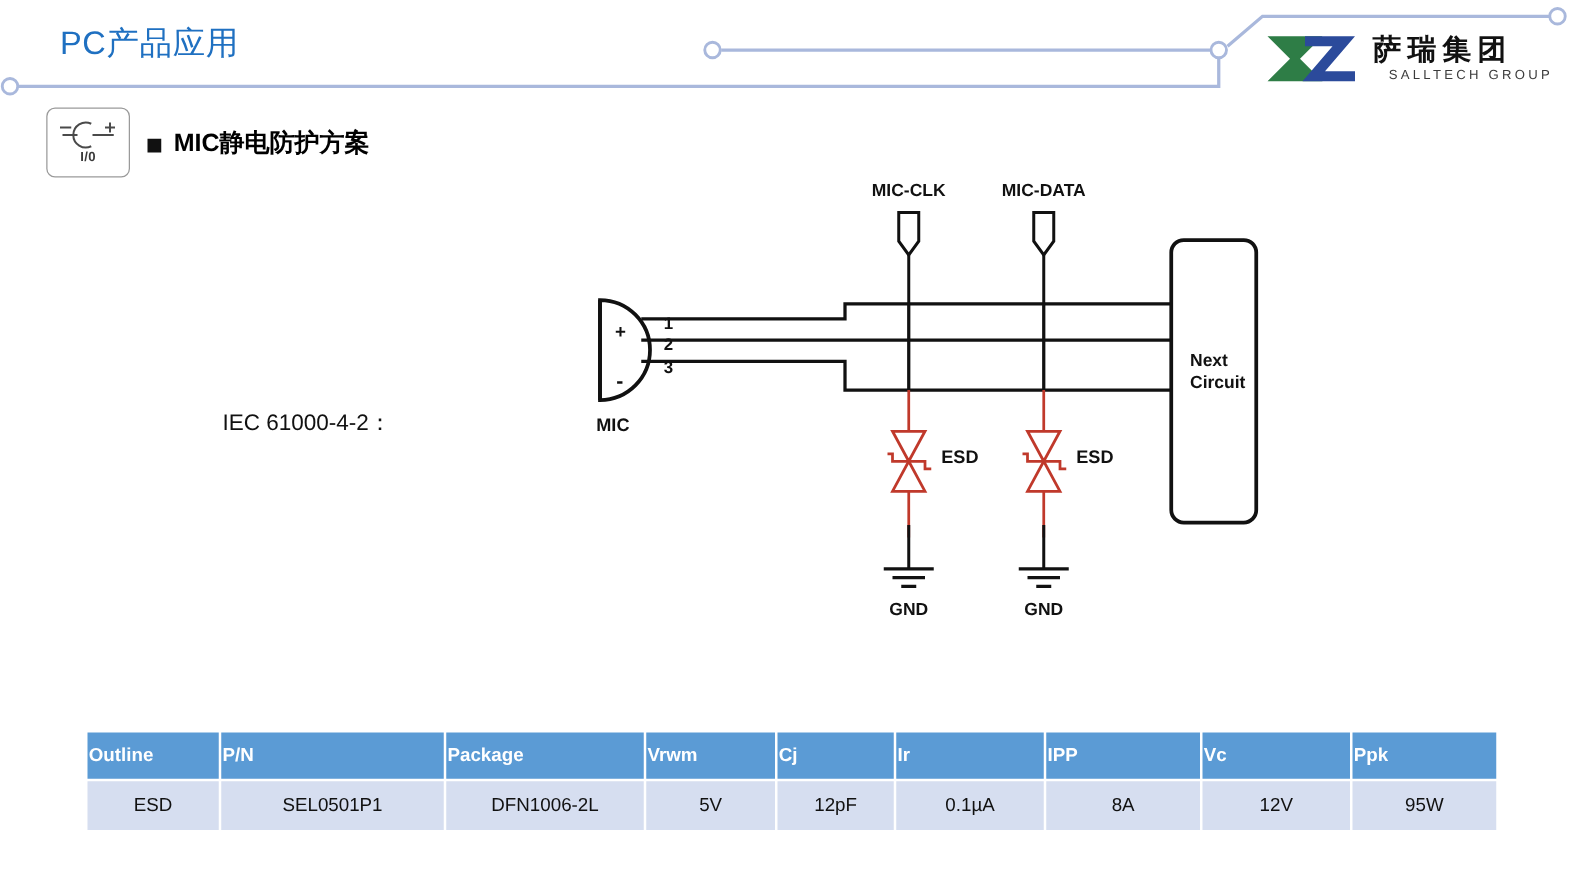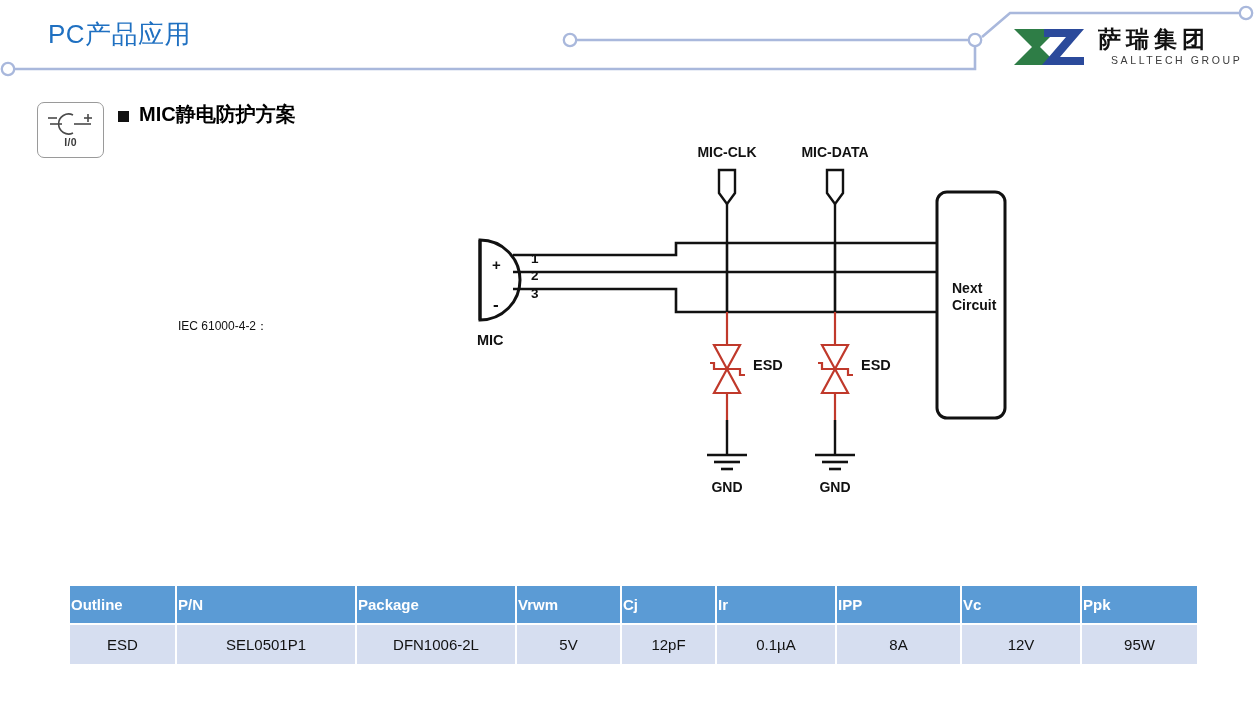--- a/index.html
+++ b/index.html
@@ -21,43 +21,42 @@
     letter-spacing:.5px;
     white-space:nowrap;
   }
   #header-deco{left:0;top:0;width:1256px;height:80px;pointer-events:none;}
 
   
   #io-icon-box{
     left:37px;top:86px;width:65px;height:54px;
     border:1.6px solid #9a9a9a;border-radius:7px;
     background:#fff;
-    margin-top:16px;
   }
   #io-icon-svg{left:0;top:0;width:65px;height:54px;}
   #io-icon-label{
     left:0;top:33px;width:65px;text-align:center;
     font-size:10.5px;font-weight:bold;color:#3a3a3a;
     letter-spacing:.3px;
   }
 
   
   #section-bullet{
     left:118px;top:111px;width:11px;height:11px;background:#111;
   }
   #section-title{
     left:139px;top:101px;
     font-size:20px;font-weight:bold;color:#000000;
     white-space:nowrap;
   }
 
   
   #iec-note{
-    left:178px;top:314px;
-    font-size:12px;color:#111;line-height:25px;
+    left:178px;top:326px;
+    font-size:18px;color:#111;line-height:25px;
     white-space:nowrap;
   }
 
   
   #schematic{left:455px;top:130px;width:580px;height:380px;}
 
   
   #logo{left:1010px;top:24px;width:240px;height:48px;}
   #logo-mark{left:0;top:3px;width:80px;height:42px;}
   #logo-cn{

